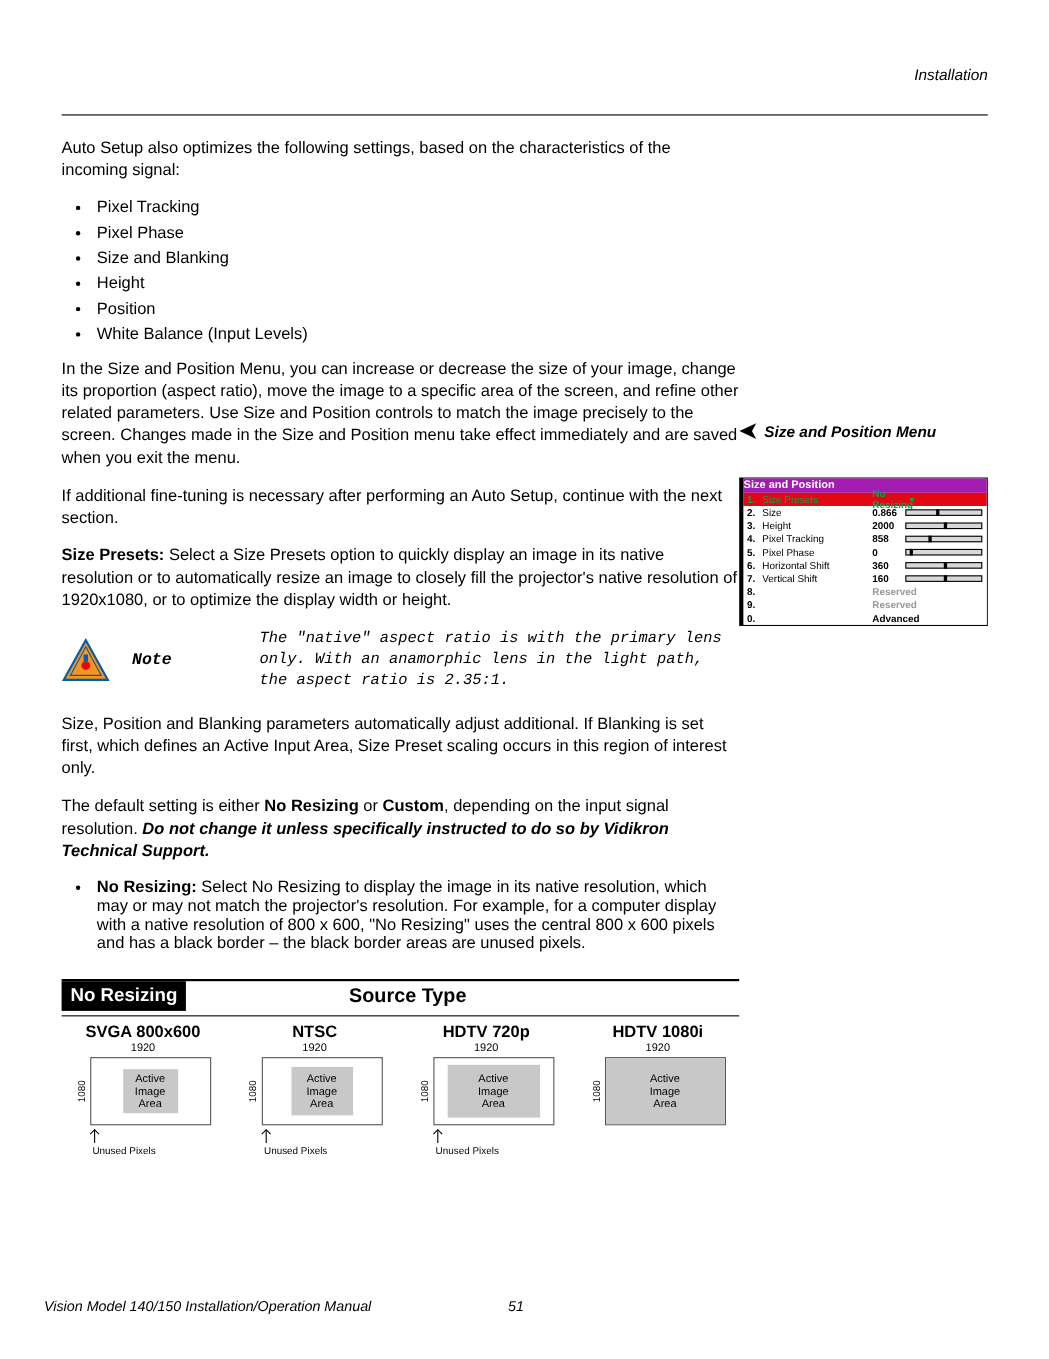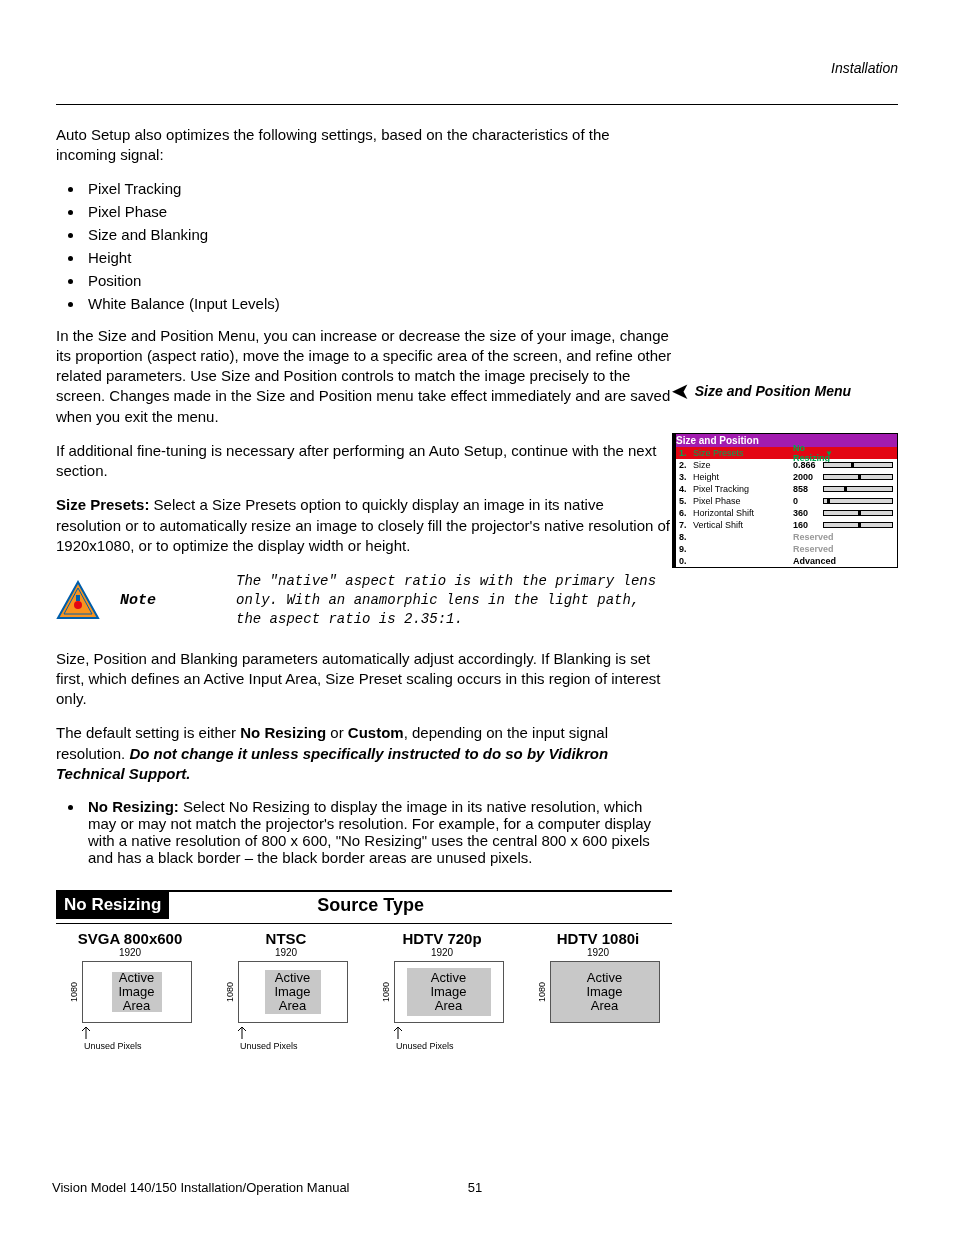--- a/index.html
+++ b/index.html
@@ -243,21 +243,21 @@
     display: flex;
     align-items: center;
     justify-content: center;
     position: relative;
   }
   .panel .inner {
     background: #c8c8c8;
     display: flex;
     align-items: center;
     justify-content: center;
-    font-size: 13px;
+    font-size: 10px;
     line-height: 1.1;
     text-align: center;
     box-sizing: border-box;
   }
   .panel .inner.svga { width: 50px; height: 40px; }
   .panel .inner.ntsc { width: 56px; height: 44px; }
   .panel .inner.p720 { width: 84px; height: 48px; }
   .panel .inner.i1080 { width: 108px; height: 60px; }
   .panel .arrow-line {
     display: flex;
@@ -274,23 +274,24 @@
     padding-left: 28px;
   }
   .fig-caption {
     font-weight: bold;
     margin-top: 30px;
     font-size: 14px;
   }
   .footer {
     position: absolute;
     bottom: 40px;
-    left: 52px;
+    left: 40px;
     right: 56px;
     display: flex;
+    font-style: italic;
     font-size: 13px;
   }
   .footer .title { flex: 1; }
   .footer .page {
     position: absolute;
     left: 50%;
     transform: translateX(-50%);
   }
 </style>
 </head>
@@ -323,21 +324,21 @@
       <svg class="note-icon" viewBox="0 0 44 40">
         <polygon points="22,2 42,38 2,38" fill="#f7931e" stroke="#005eab" stroke-width="2"></polygon>
         <polygon points="22,8 36,34 8,34" fill="none" stroke="#005eab" stroke-width="1"></polygon>
         <circle cx="22" cy="25" r="4" fill="#e30613"></circle>
         <rect x="20" y="15" width="4" height="6" fill="#005eab"></rect>
       </svg>
       <span class="note-label">Note</span>
       <span class="note-text">The "native" aspect ratio is with the primary lens only. With an anamorphic lens in the light path, the aspect ratio is 2.35:1.</span>
     </div>
 
-    <p>Size, Position and Blanking parameters automatically adjust accordingly. If Blanking is set first, which defines an Active Input Area, Size Preset scaling occurs in this region of interest only.</p>
+    <p>Size, Position and Blanking parameters automatically adjust additional. If Blanking is set first, which defines an Active Input Area, Size Preset scaling occurs in this region of interest only.</p>
 
     <p>
       <span>The default setting is either </span><b>No Resizing</b><span> or </span><b>Custom</b><span>, depending on the input signal resolution. </span><b><i>Do not change it unless specifically instructed to do so by Vidikron Technical Support.</i></b>
     </p>
 
     <ul class="bullets">
       <li>
         <b>No Resizing: </b><span>Select No Resizing to display the image in its native resolution, which may or may not match the projector's resolution. For example, for a computer display with a native resolution of 800 x 600, "No Resizing" uses the central 800 x 600 pixels and has a black border – the black border areas are unused pixels.</span>
       </li>
     </ul>

